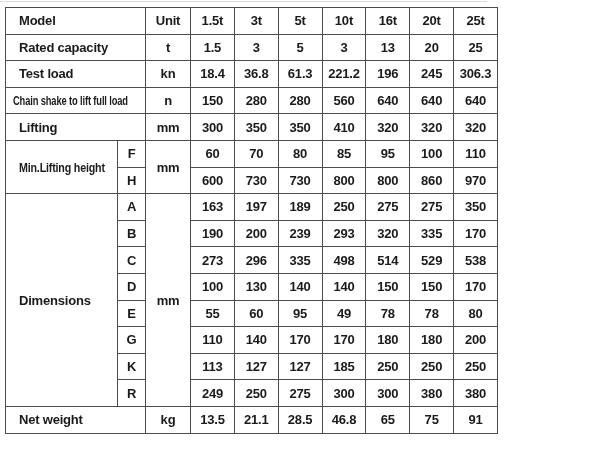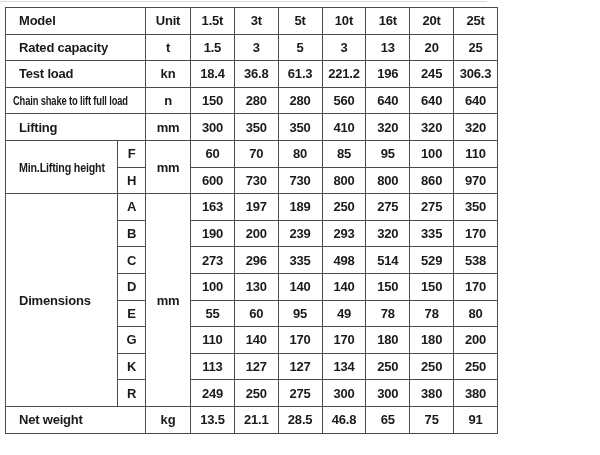--- a/index.html
+++ b/index.html
@@ -215,21 +215,21 @@
       <td>180</td>
       <td>180</td>
       <td>200</td>
     </tr>
 
     <tr>
       <td>K</td>
       <td>113</td>
       <td>127</td>
       <td>127</td>
-      <td>134</td>
+      <td>185</td>
       <td>250</td>
       <td>250</td>
       <td>250</td>
     </tr>
 
     <tr>
       <td>R</td>
       <td>249</td>
       <td>250</td>
       <td>275</td>

